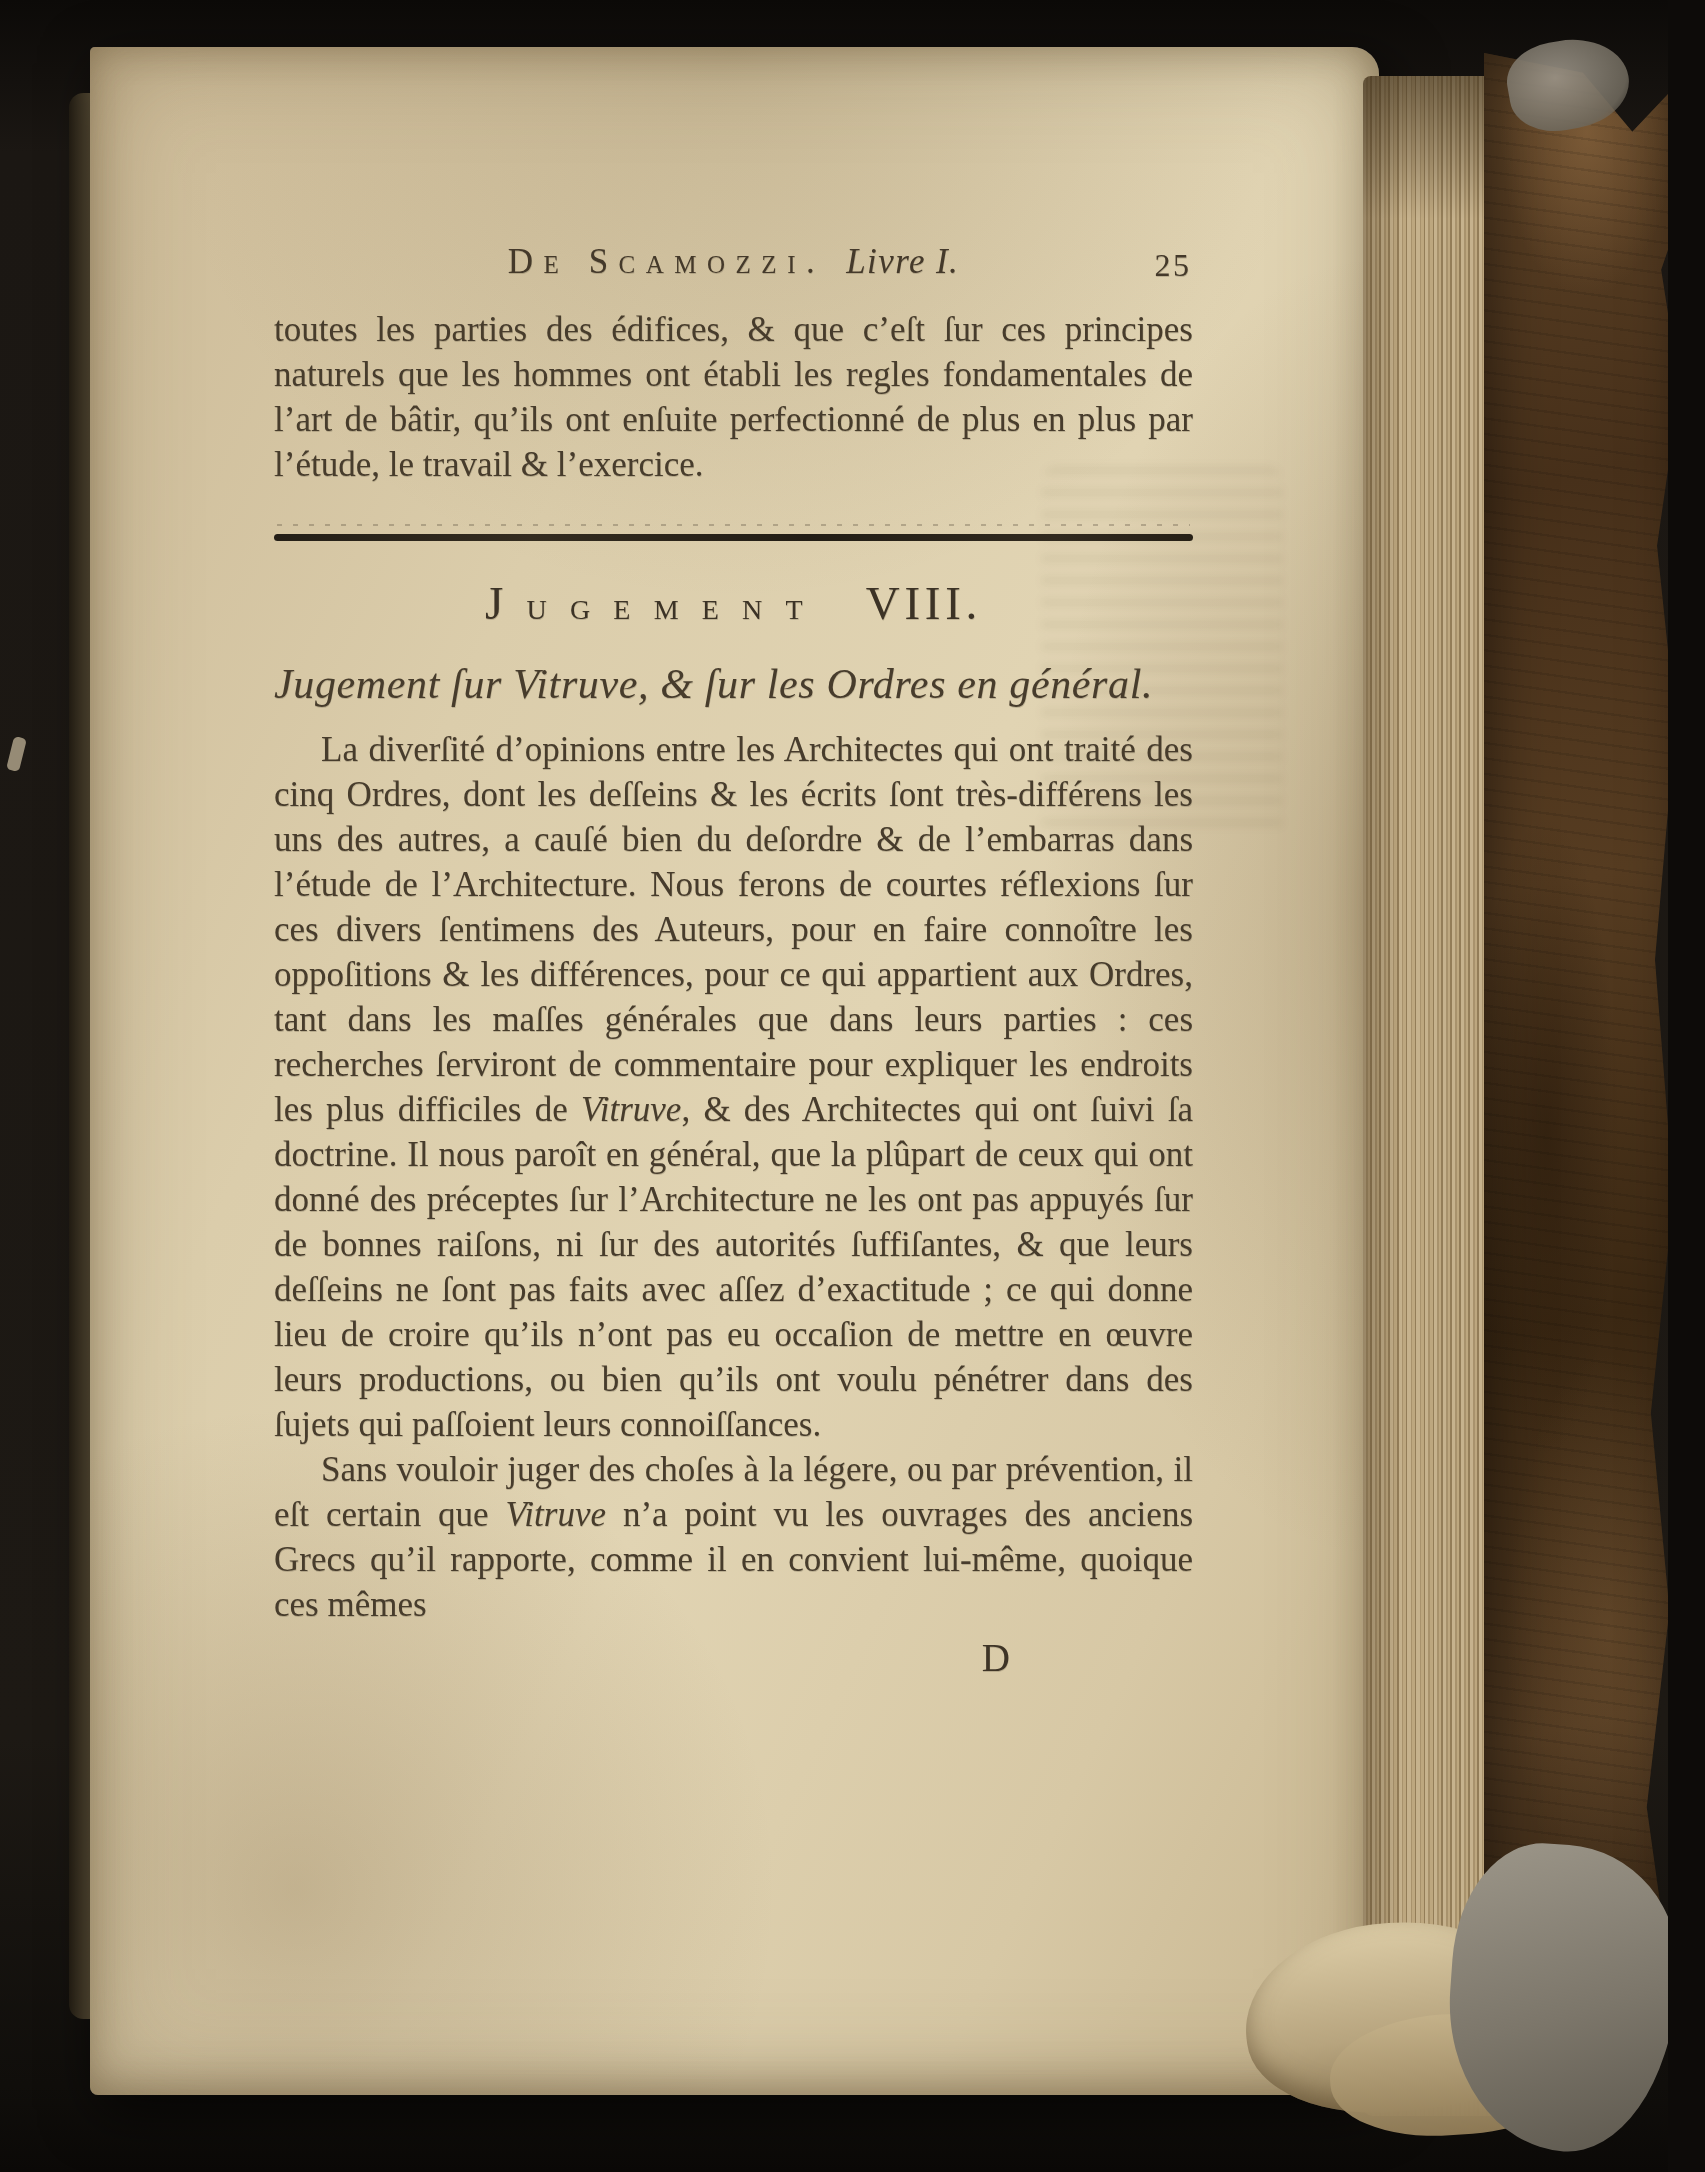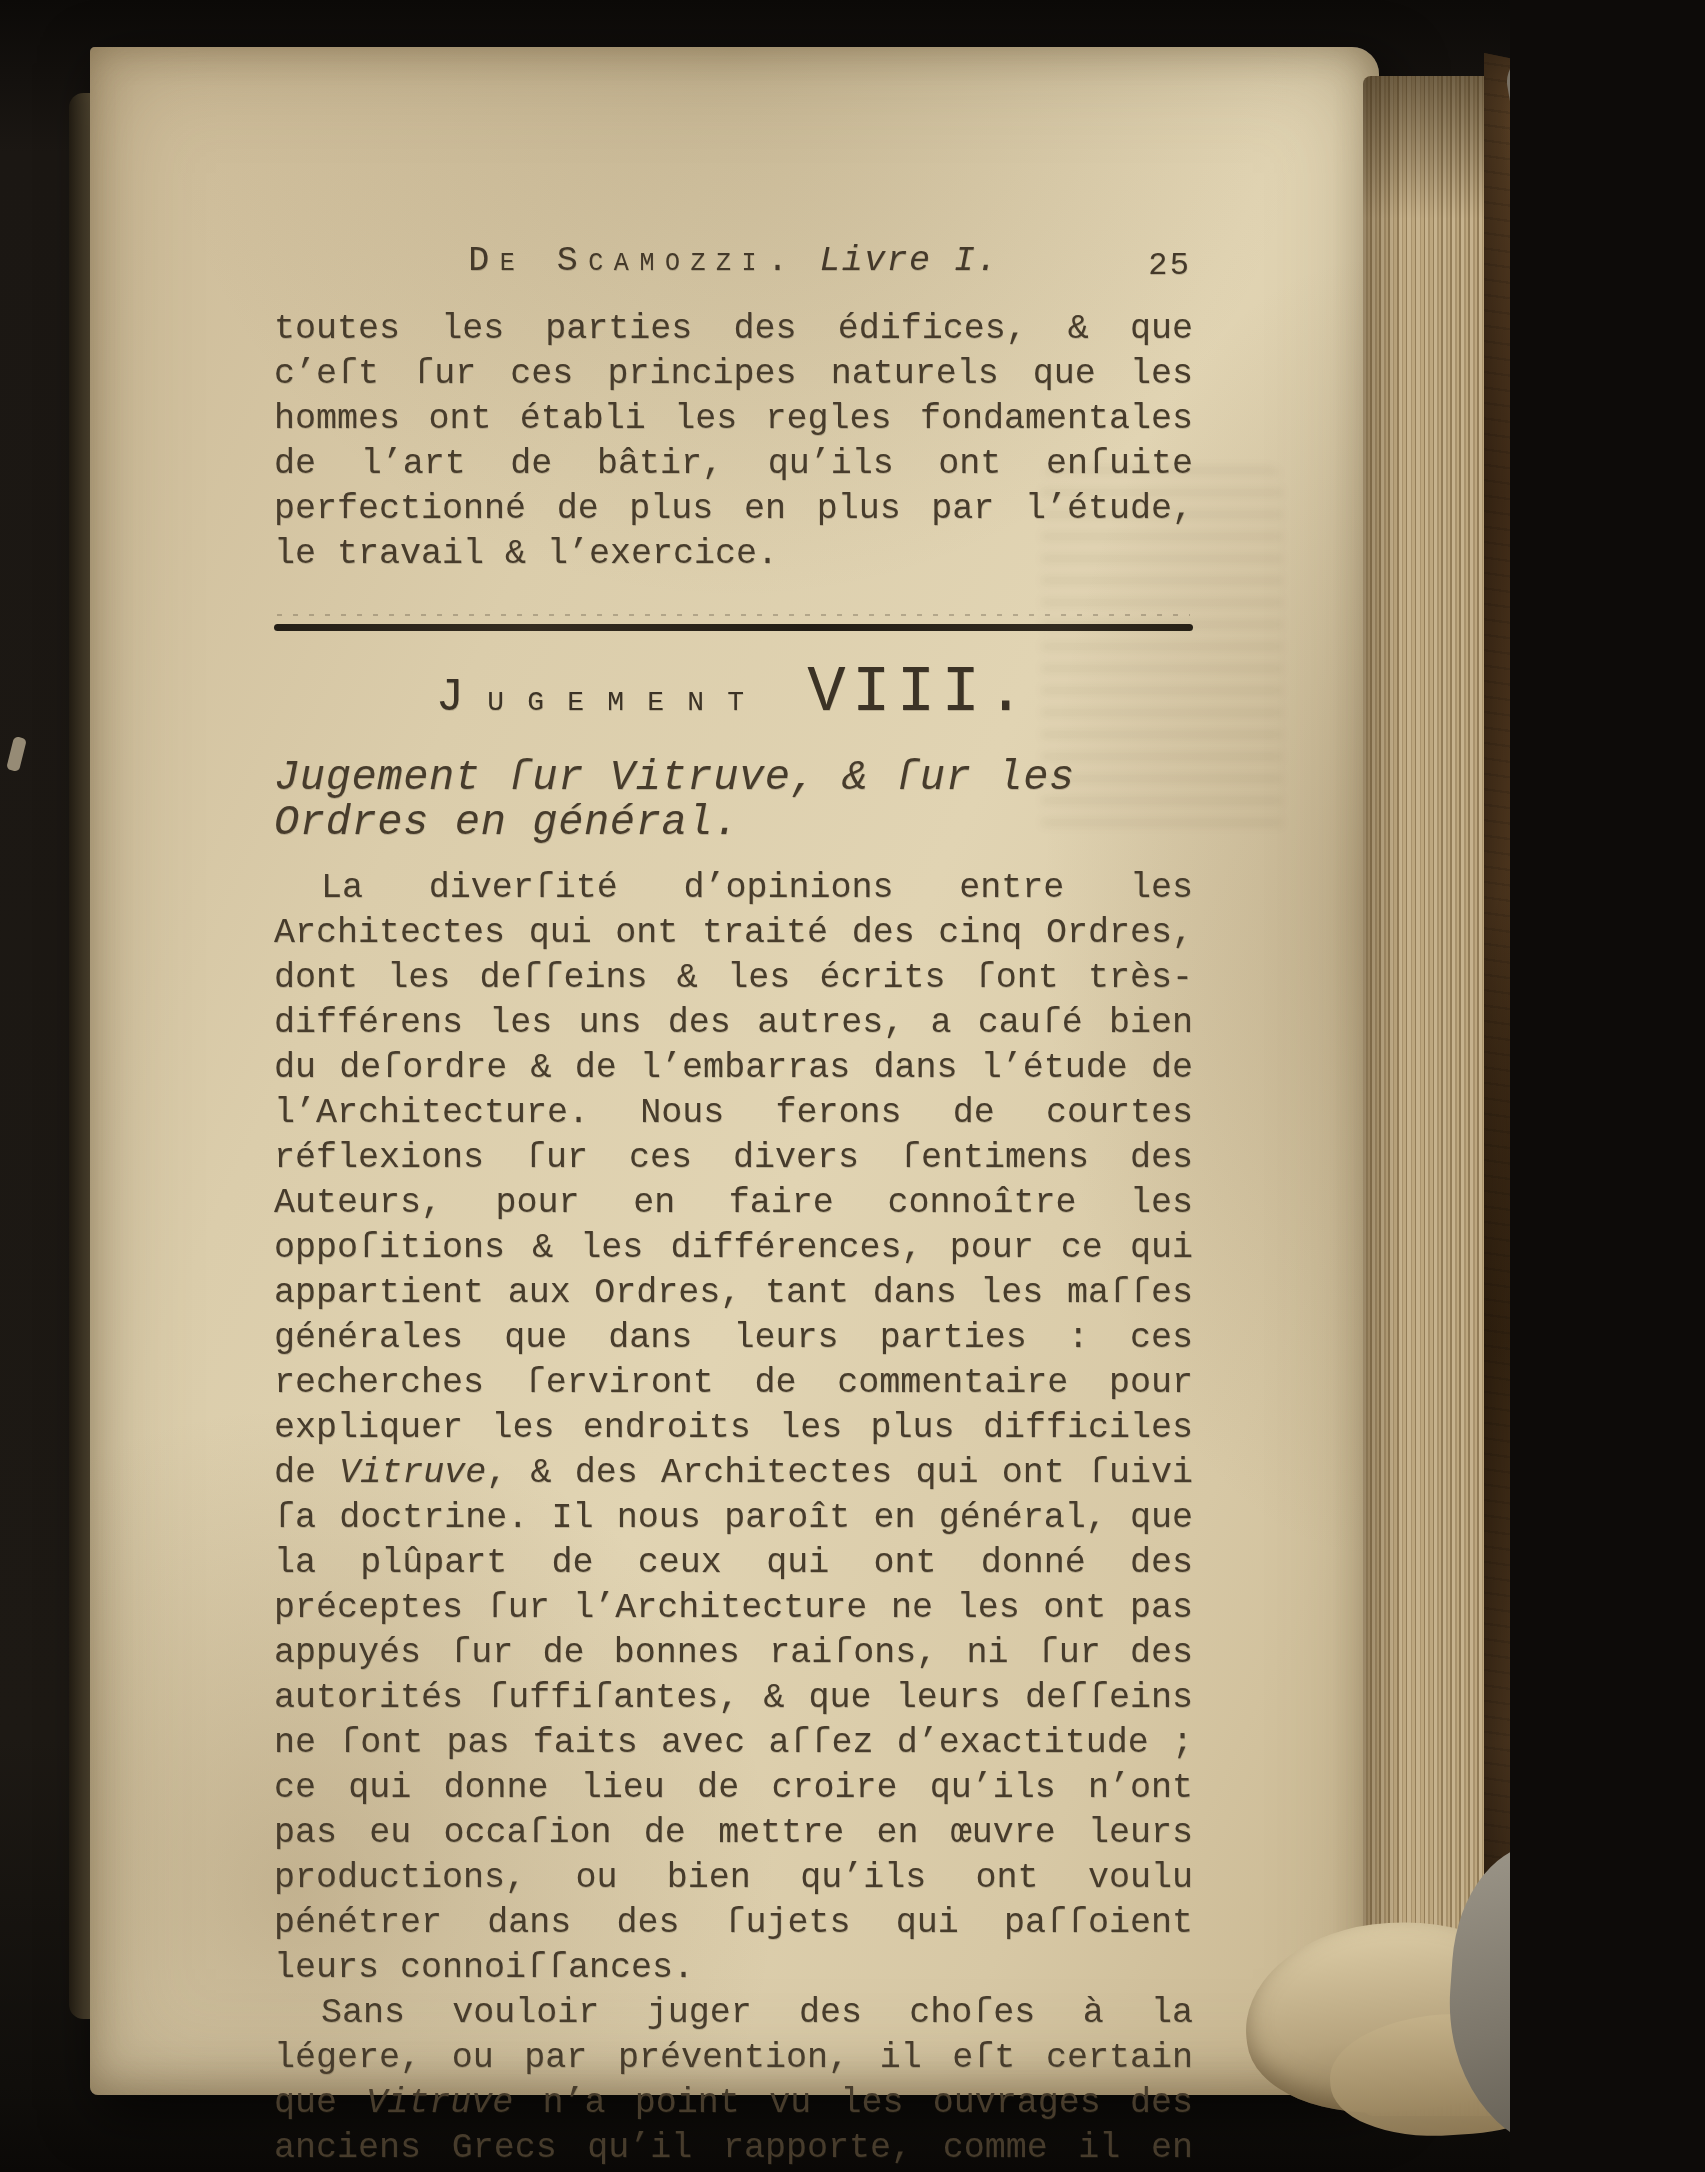--- a/index.html
+++ b/index.html
@@ -1,19 +1,19 @@
 <!DOCTYPE html>
 <html style="font-size:13px"><head>
 <meta charset="utf-8">
 <style>
   html, body { margin:0; padding:0; background:#0d0b09; }
   .photo {
-    position:relative; width:1510px; height:2172px; overflow:hidden;
+    position:relative; width:1668px; height:2172px; overflow:hidden;
     background:linear-gradient(to bottom, #0c0a08, #1b1713 7%, #1d1914 80%, #100e0b 96%, #0b0907);
-    font-family:Liberation Mono, monospace;
+    font-family:Liberation Serif, serif;
   }
   
   .under-page {
     position:absolute; left:69px; top:93px; width:39px; height:1926px;
     background:linear-gradient(to right,#241e14,#5c5038 55%,#7a6c50);
     border-radius:14.5px 0 0 14.5px;
   }
   .speck {
     position:absolute; left:9.7px; top:737px; width:13px; height:34px;
     background:#b5a98f; opacity:.8; transform:rotate(14deg); border-radius:4.8px;
@@ -107,21 +107,21 @@
   }
   .rule {
     height:7.3px; border-radius:4px;
     background:linear-gradient(90deg,#241f17,#342c20 28%,#221d15 58%,#312a1f 85%,#262016);
   }
   .article-heading { margin-top:40px; text-align:center; color:#3c3326; white-space:nowrap; }
   .art-word {
     display:inline-block; font-variant:small-caps; font-size:40px; letter-spacing:.58em;
   }
   .art-word::first-letter { font-size:47px; }
-  .art-num { font-size:64px; letter-spacing:.10em; margin-left:40px; }
+  .art-num { font-size:47px; letter-spacing:.10em; margin-left:40px; }
   .subtitle { margin-top:32px; font-style:italic; font-size:42px; letter-spacing:.015em; }
   .main-para { margin-top:20px; }
   .signature { margin-top:8px; padding-left:77%; font-size:39px; color:#3e3426; }
   i { font-style:italic; }
 </style>
 </head>
 <body>
 
 <div class="photo">
 

